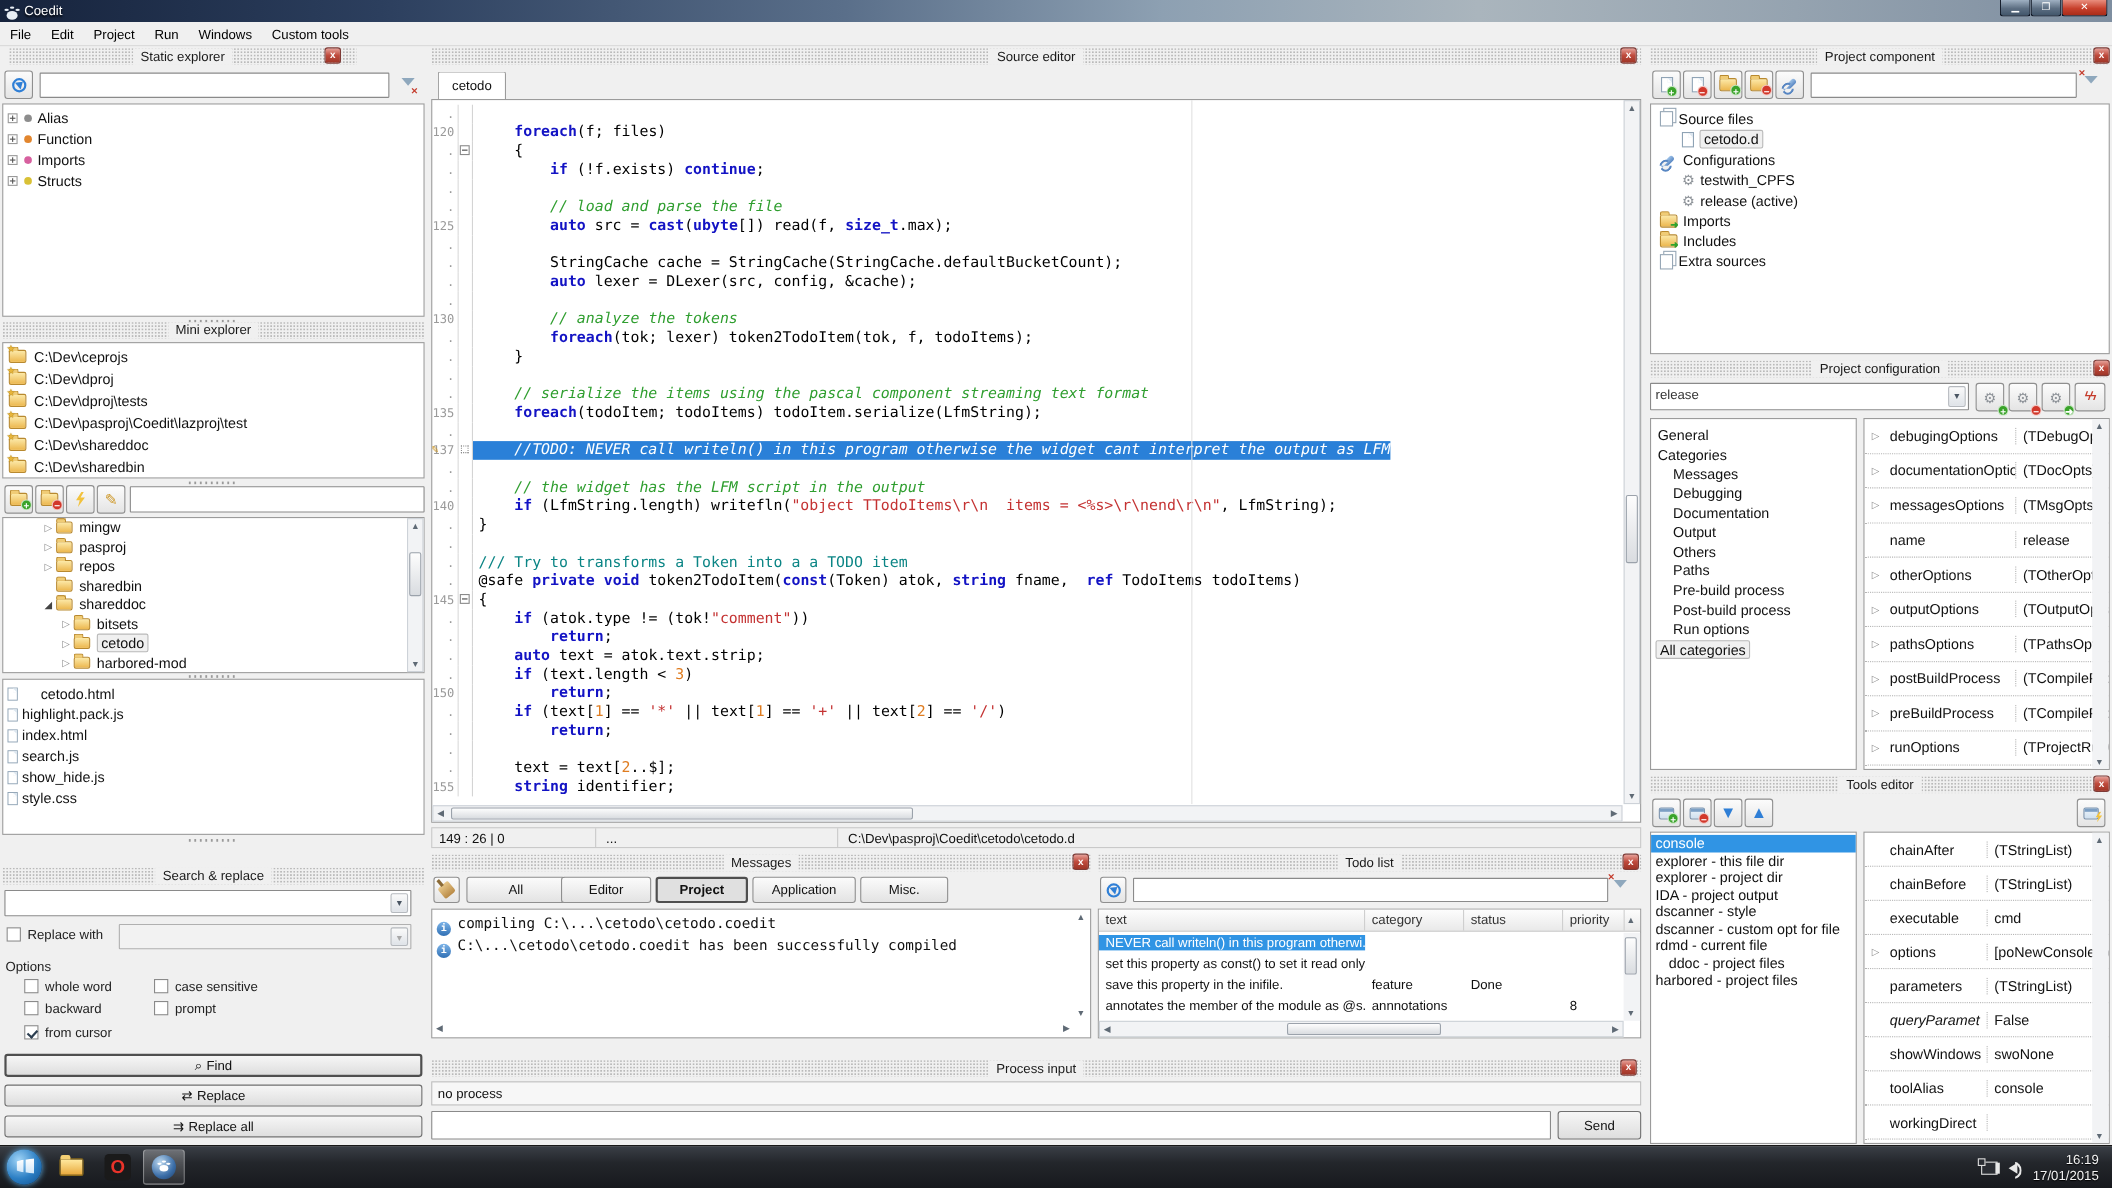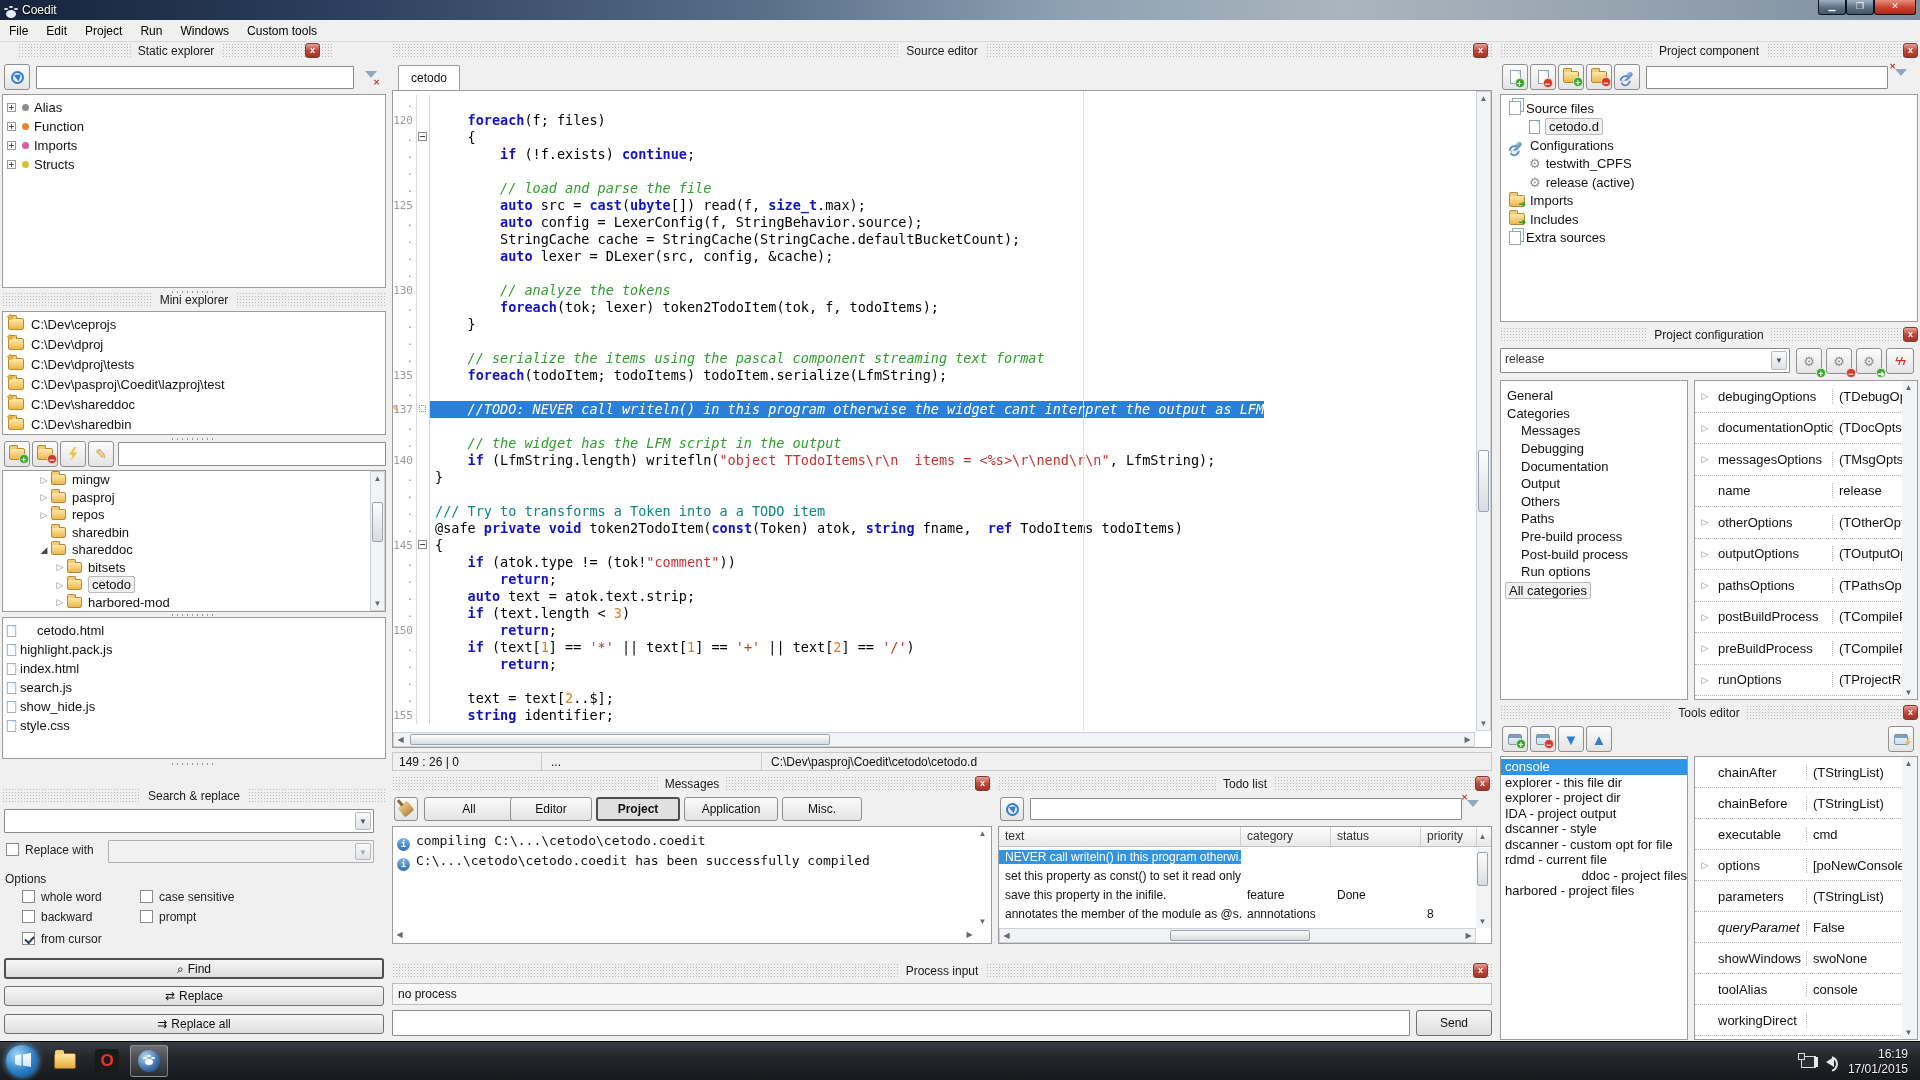--- a/index.html
+++ b/index.html
@@ -155,21 +155,21 @@
 
   <div class="menubar" id="menubar">
       <div class="mi">File</div>
       <div class="mi">Edit</div>
       <div class="mi">Project</div>
       <div class="mi">Run</div>
       <div class="mi">Windows</div>
       <div class="mi">Custom tools</div>
     </div>
 
-  <div class="ph" style="left:18px;top:44px;width:316px;">
+  <div class="ph" style="left:8px;top:44px;width:316px;">
     <span class="lab">Static explorer</span>
     <div class="closebox" style="right:14px;">x</div>
   </div>
   <div class="tbtn24" style="left:4px;top:64px;">
       <span class="ic-refresh"></span>
     </div>
   <div class="input" style="left:36px;top:66px;width:318px;height:23px;">
       <div class="txt"></div>
     </div>
   <div class="tbtn24" style="left:358px;top:64px;width:26px;height:26px;border:none;background:none;">
@@ -404,21 +404,20 @@
           <span class="ecode"><span class="tk-p">        </span><span class="tk-c">// load and parse the file</span></span>
         </div>
         <div class="eline">
           <span class="eg">125</span>
           <span class="ef"></span>
           <span class="ecode"><span class="tk-p">        </span><span class="tk-k">auto</span><span class="tk-p"> src = </span><span class="tk-k">cast</span><span class="tk-p">(</span><span class="tk-k">ubyte</span><span class="tk-p">[]) read(f, </span><span class="tk-k">size_t</span><span class="tk-p">.max);</span></span>
         </div>
         <div class="eline">
           <span class="eg">.</span>
           <span class="ef"></span>
-          <span class="ecode"><span class="tk-p">        </span><span class="tk-k">auto</span><span class="tk-p"> config = LexerConfig(f, StringBehavior.source);</span></span>
         </div>
         <div class="eline">
           <span class="eg">.</span>
           <span class="ef"></span>
           <span class="ecode"><span class="tk-p">        StringCache cache = StringCache(StringCache.defaultBucketCount);</span></span>
         </div>
         <div class="eline">
           <span class="eg">.</span>
           <span class="ef"></span>
           <span class="ecode"><span class="tk-p">        </span><span class="tk-k">auto</span><span class="tk-p"> lexer = DLexer(src, config, &amp;cache);</span></span>
@@ -906,21 +905,21 @@
         </div>
         <div class="trow" style="height: 15.5px; font-size: 13px; padding-left: 4px; overflow: hidden;">
           <span>dscanner - style</span>
         </div>
         <div class="trow" style="height: 15.5px; font-size: 13px; padding-left: 4px; overflow: hidden;">
           <span>dscanner - custom opt for file</span>
         </div>
         <div class="trow" style="height: 15.5px; font-size: 13px; padding-left: 4px; overflow: hidden;">
           <span>rdmd - current file</span>
         </div>
-        <div class="trow" style="height: 15.5px; font-size: 13px; padding-left: 16px; overflow: hidden; justify-content: flex-end;">
+        <div class="trow" style="height: 15.5px; font-size: 13px; padding-left: 16px; overflow: hidden;">
           <span>ddoc - project files</span>
         </div>
         <div class="trow" style="height: 15.5px; font-size: 13px; padding-left: 4px; overflow: hidden;">
           <span>harbored - project files</span>
         </div>
       </div>
   </div>
   <div class="wbox" style="left:1694px;top:756px;width:224px;height:284px;">
     <div id="toolProps" class="ptable">
         <div class="prow" style="height: 31px;">

